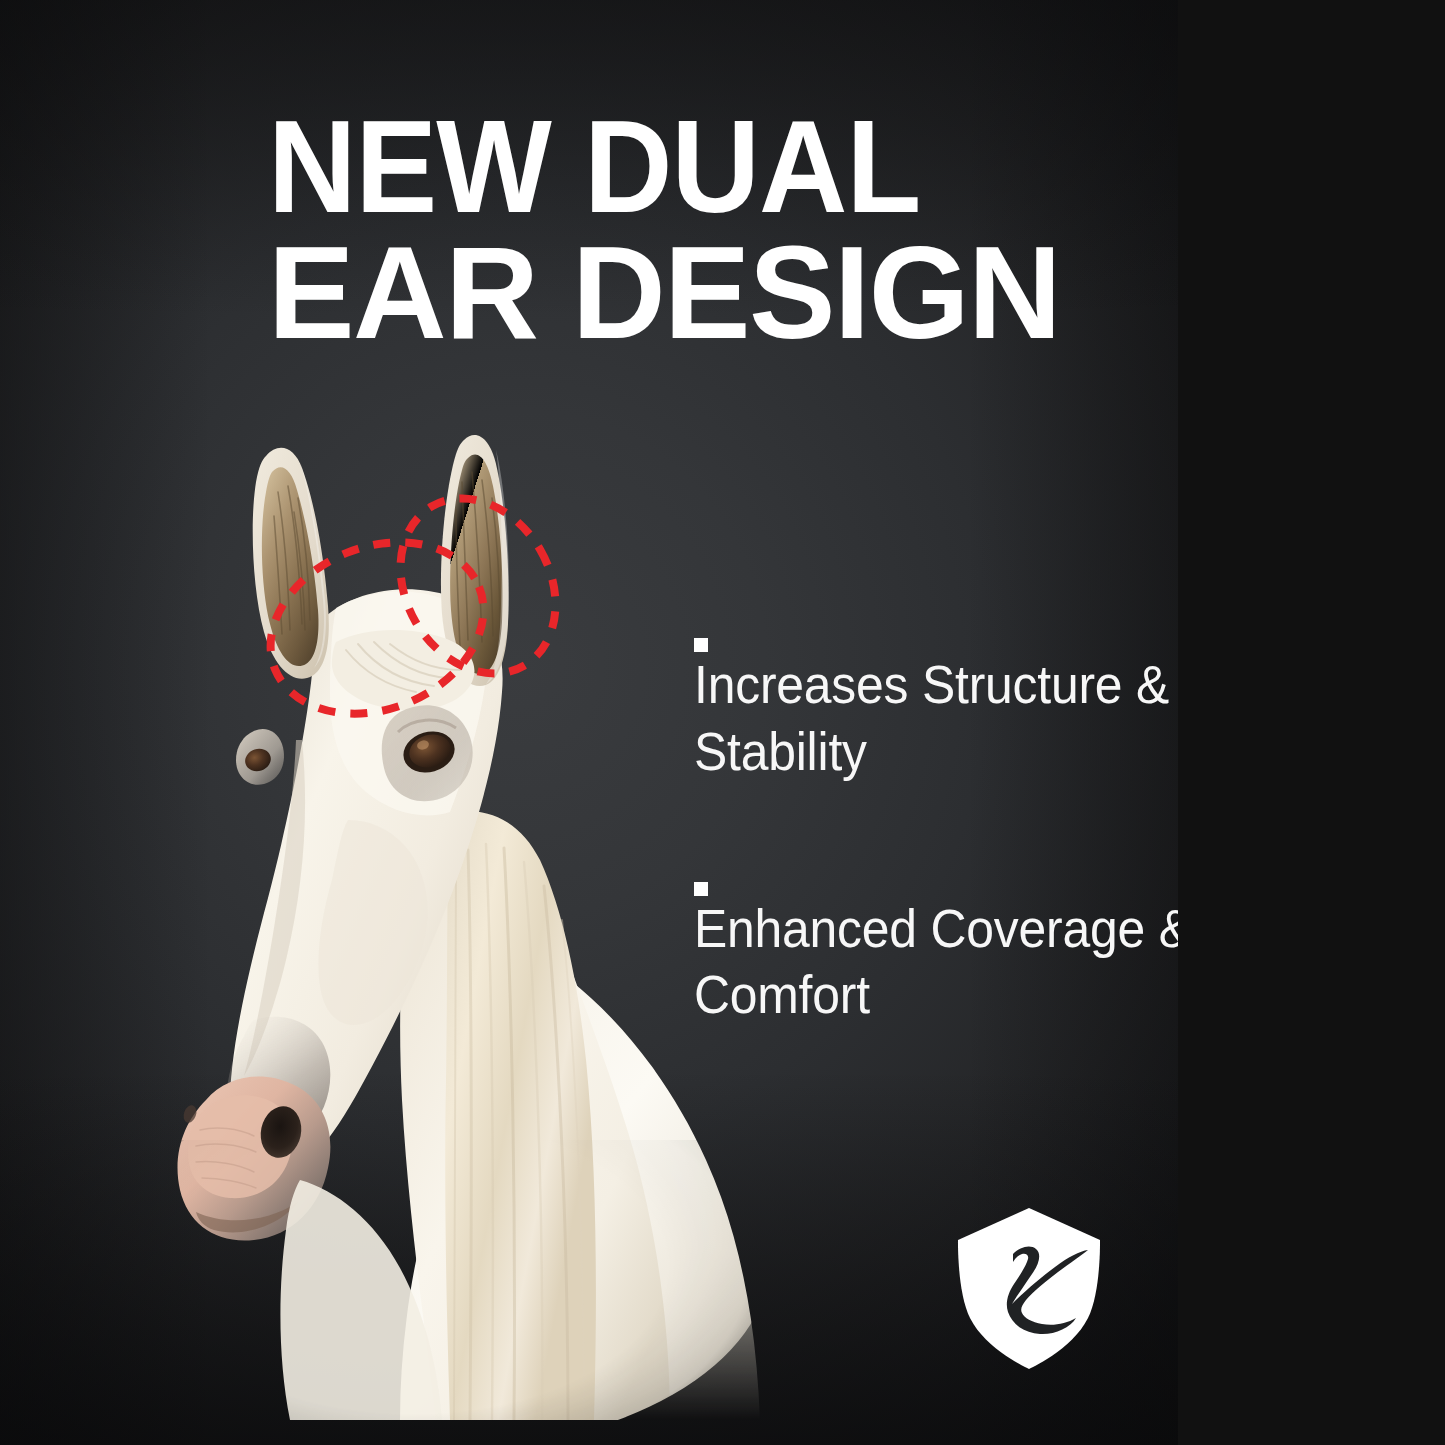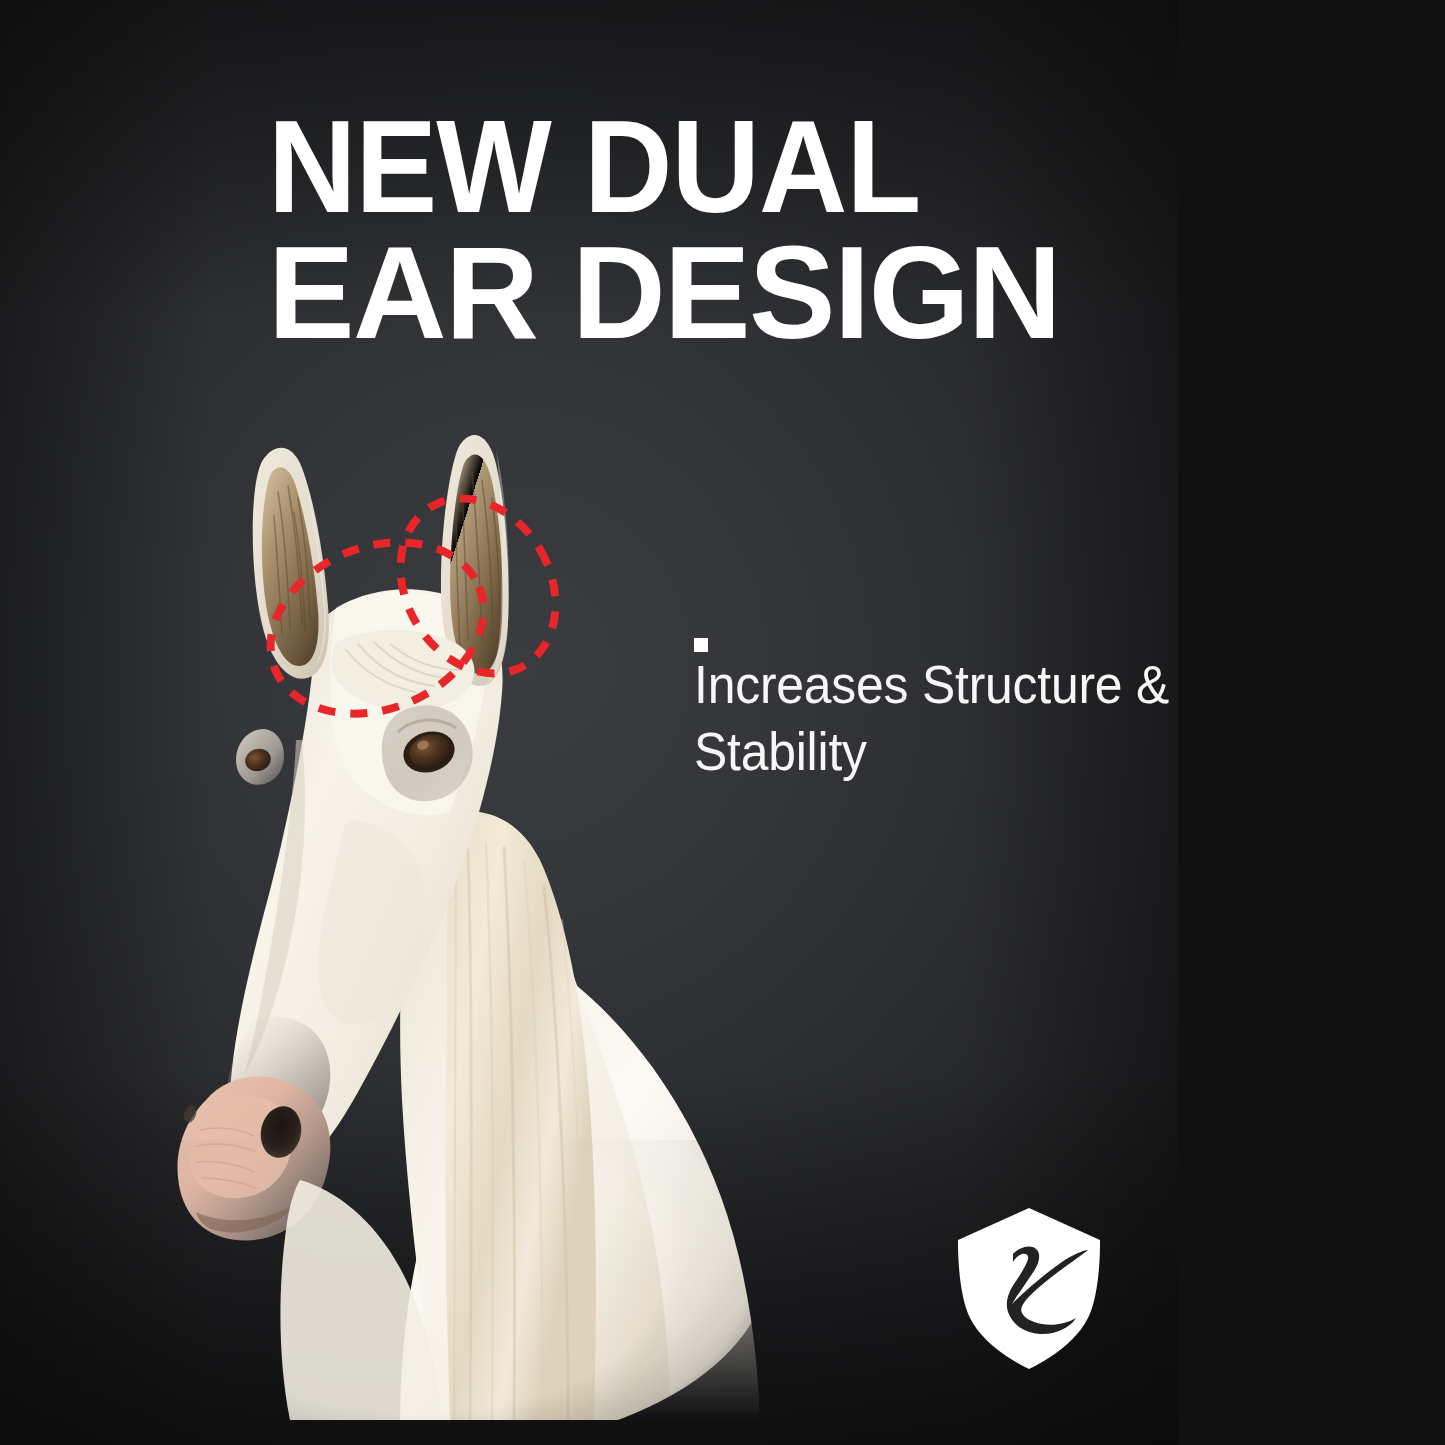--- a/index.html
+++ b/index.html
@@ -345,20 +345,24 @@
   <div class="headline">
     <span class="headline-line l1">NEW DUAL</span>
     <span class="headline-line l2">EAR DESIGN</span>
   </div>
 
   <div class="bullets">
     <div class="bullet-item">
       <span class="bullet-marker"></span>
       <span class="bullet-text">Increases Structure &amp; Stability</span>
     </div>
+    <div class="bullet-item">
+      <span class="bullet-marker"></span>
+      <span class="bullet-text">Enhanced Coverage &amp; Comfort</span>
+    </div>
   </div>
 
   <div class="logo">
     <svg viewBox="0 0 150 165" xmlns="http://www.w3.org/2000/svg">
       <path d="M 75 2 L 146 34 C 146 34 147 86 134 112 C 118 144 75 163 75 163 C 75 163 32 144 16 112 C 3 86 4 34 4 34 Z" fill="#ffffff"></path>
       <path d="M 59 48 C 66 41 76 38 82 43 C 88 48 85 58 78 68 C 72 77 64 88 58 98 C 70 86 86 72 101 61 C 114 51 126 45 134 44 C 128 49 116 57 104 66 C 92 75 80 85 72 94 C 68 99 66 103 68 107 C 70 112 78 116 88 118 C 99 120 112 118 122 112 C 116 122 100 129 86 128 C 70 127 58 118 54 106 C 51 97 54 87 60 78 C 66 69 72 60 74 53 C 75 49 72 47 68 48 C 65 49 62 51 59 56 Z" fill="#202224"></path>
     </svg>
   </div>
 
 </div>

